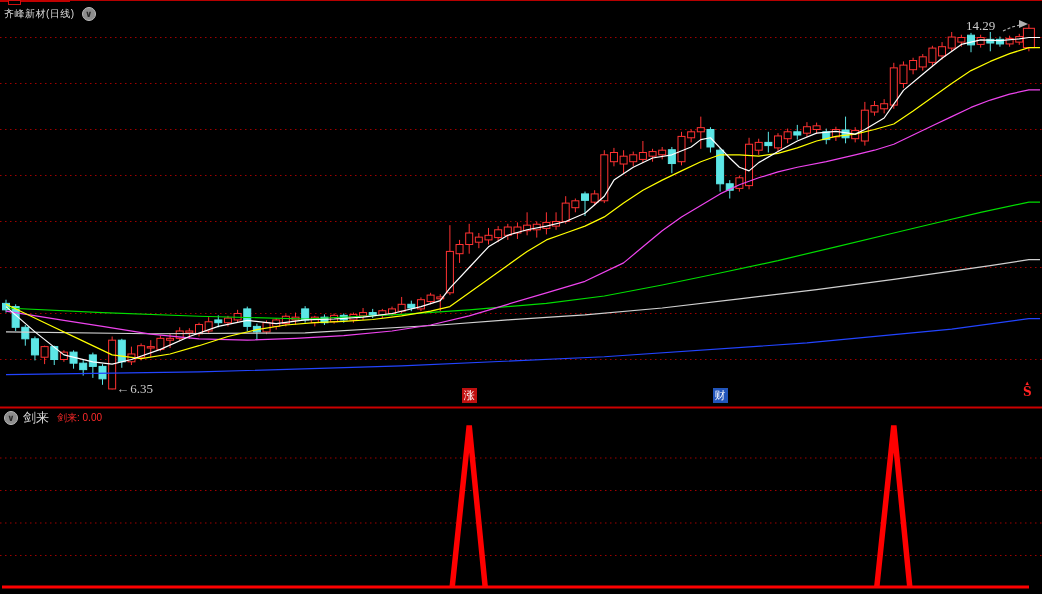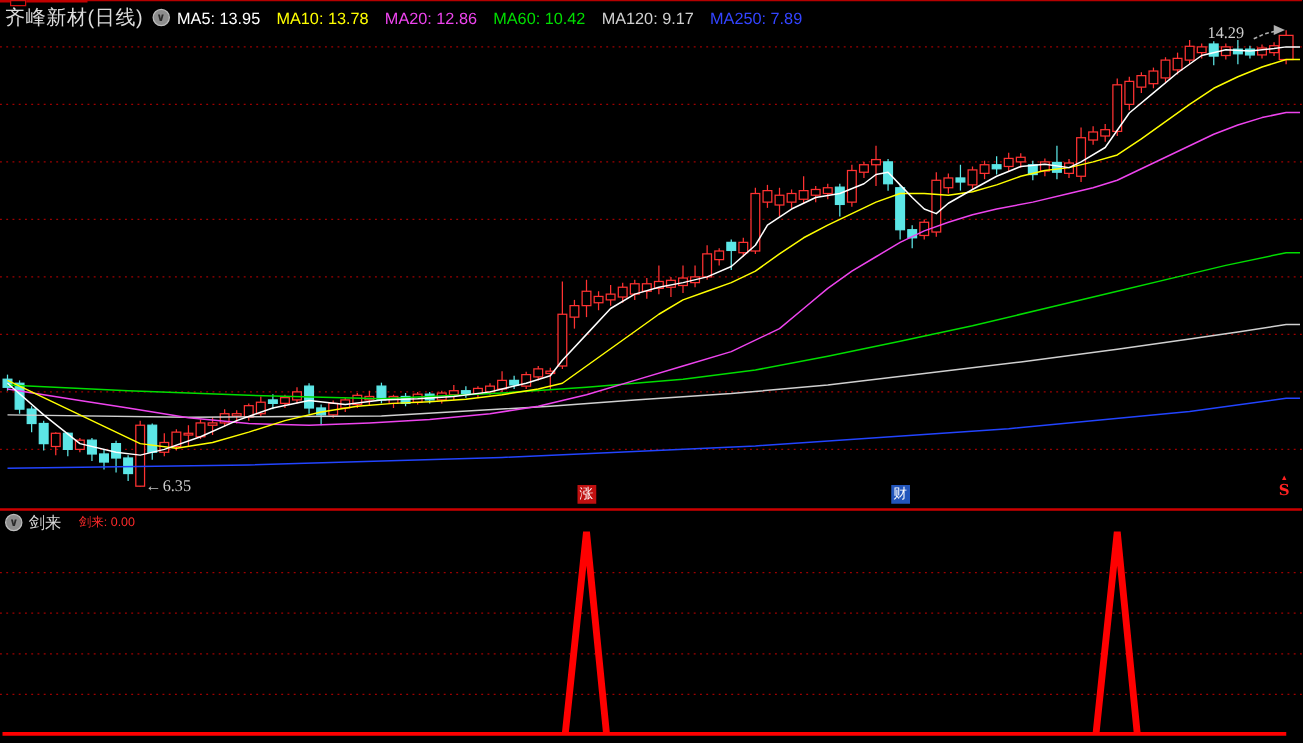--- a/index.html
+++ b/index.html
@@ -3,28 +3,28 @@
 <meta charset="utf-8">
 <style>
   html,body{margin:0;padding:0;background:#000;}
   .screen{position:relative;width:1042px;height:594px;background:#000;overflow:hidden;
           font-family:"Liberation Sans","DejaVu Sans",sans-serif;}
   .top-line{position:absolute;top:0;left:0;width:1042px;height:1px;background:#b50000;}
   .top-seg{position:absolute;top:0;left:0;width:70px;height:2px;background:#c00000;}
   .top-box{position:absolute;top:0;left:8px;width:13px;height:5px;border:1px solid #d01010;background:#000;box-sizing:border-box;}
   #chart-svg{position:absolute;left:0;top:0;}
   .main-header{position:absolute;left:4px;top:3px;height:22px;display:flex;align-items:center;z-index:5;}
-  .stock-title{color:#dcdcdc;font-size:16px;letter-spacing:0.5px;}
+  .stock-title{color:#dcdcdc;font-size:10px;letter-spacing:0.5px;}
   .chev{display:inline-block;width:14px;height:14px;border-radius:50%;background:#8d8d8d;border:1px solid #bdbdbd;
         color:#2a2a2a;font-size:9px;line-height:13px;text-align:center;margin:0 6px 0 7px;box-sizing:border-box;font-weight:bold;}
   .ma-legend{display:flex;align-items:center;}
   .ma-item{font-size:13px;margin-right:13px;white-space:nowrap;}
   .sub-header{position:absolute;left:4px;top:409px;height:18px;display:flex;align-items:center;z-index:5;}
   .sub-header .chev{margin:0 5px 0 0;}
-  .ind-name{color:#d8d8d8;font-size:13px;margin-right:14px;text-align:right;}
+  .ind-name{color:#d8d8d8;font-size:13px;margin-right:8px;text-align:right;}
   .ind-value{color:#ff2a2a;font-size:10px;}
   .price-label{position:absolute;color:#cccccc;font-size:13px;z-index:6;white-space:nowrap;font-family:Liberation Serif, serif;}
   .price-label .arrow{margin-right:1px;color:#c0c0c0;}
   .axis-badge{position:absolute;width:15px;height:15px;color:#fff;font-size:11px;line-height:15px;
               text-align:center;z-index:6;}
   .s-marker{position:absolute;left:1023px;top:380px;z-index:6;display:flex;flex-direction:column;align-items:center;line-height:1;}
   .s-marker .up{color:#ff2222;font-size:6px;}
   .s-marker .s{color:#ff2222;font-size:12px;font-weight:bold;font-family:"DejaVu Serif",serif;}
 </style>
 </head>
@@ -272,28 +272,20 @@
       <polygon points="1019,20 1028,24 1019,28" fill="#b0b0b0"></polygon>
     </svg>
 
   <div class="top-line"></div>
   <div class="top-seg"></div>
   <div class="top-box"></div>
 
   <div class="main-header">
     <span class="stock-title">齐峰新材(日线)</span>
     <span class="chev">∨</span>
-    <span class="ma-legend" id="ma-legend">
-        <span class="ma-item" style="color: rgb(255, 255, 255);">MA5: 13.95</span>
-        <span class="ma-item" style="color: rgb(255, 255, 0);">MA10: 13.78</span>
-        <span class="ma-item" style="color: rgb(238, 68, 238);">MA20: 12.86</span>
-        <span class="ma-item" style="color: rgb(0, 221, 0);">MA60: 10.42</span>
-        <span class="ma-item" style="color: rgb(208, 208, 208);">MA120: 9.17</span>
-        <span class="ma-item" style="color: rgb(51, 68, 255);">MA250: 7.89</span>
-      </span>
   </div>
 
   <div class="price-label" id="low-label" style="left: 116.15px; top: 381.4px;">
     <span class="arrow">←</span><span>6.35</span>
   </div>
   <div class="price-label" id="high-label" style="left: 966px; top: 18.16px;">
     <span>14.29</span>
   </div>
 
   <div id="badges">

